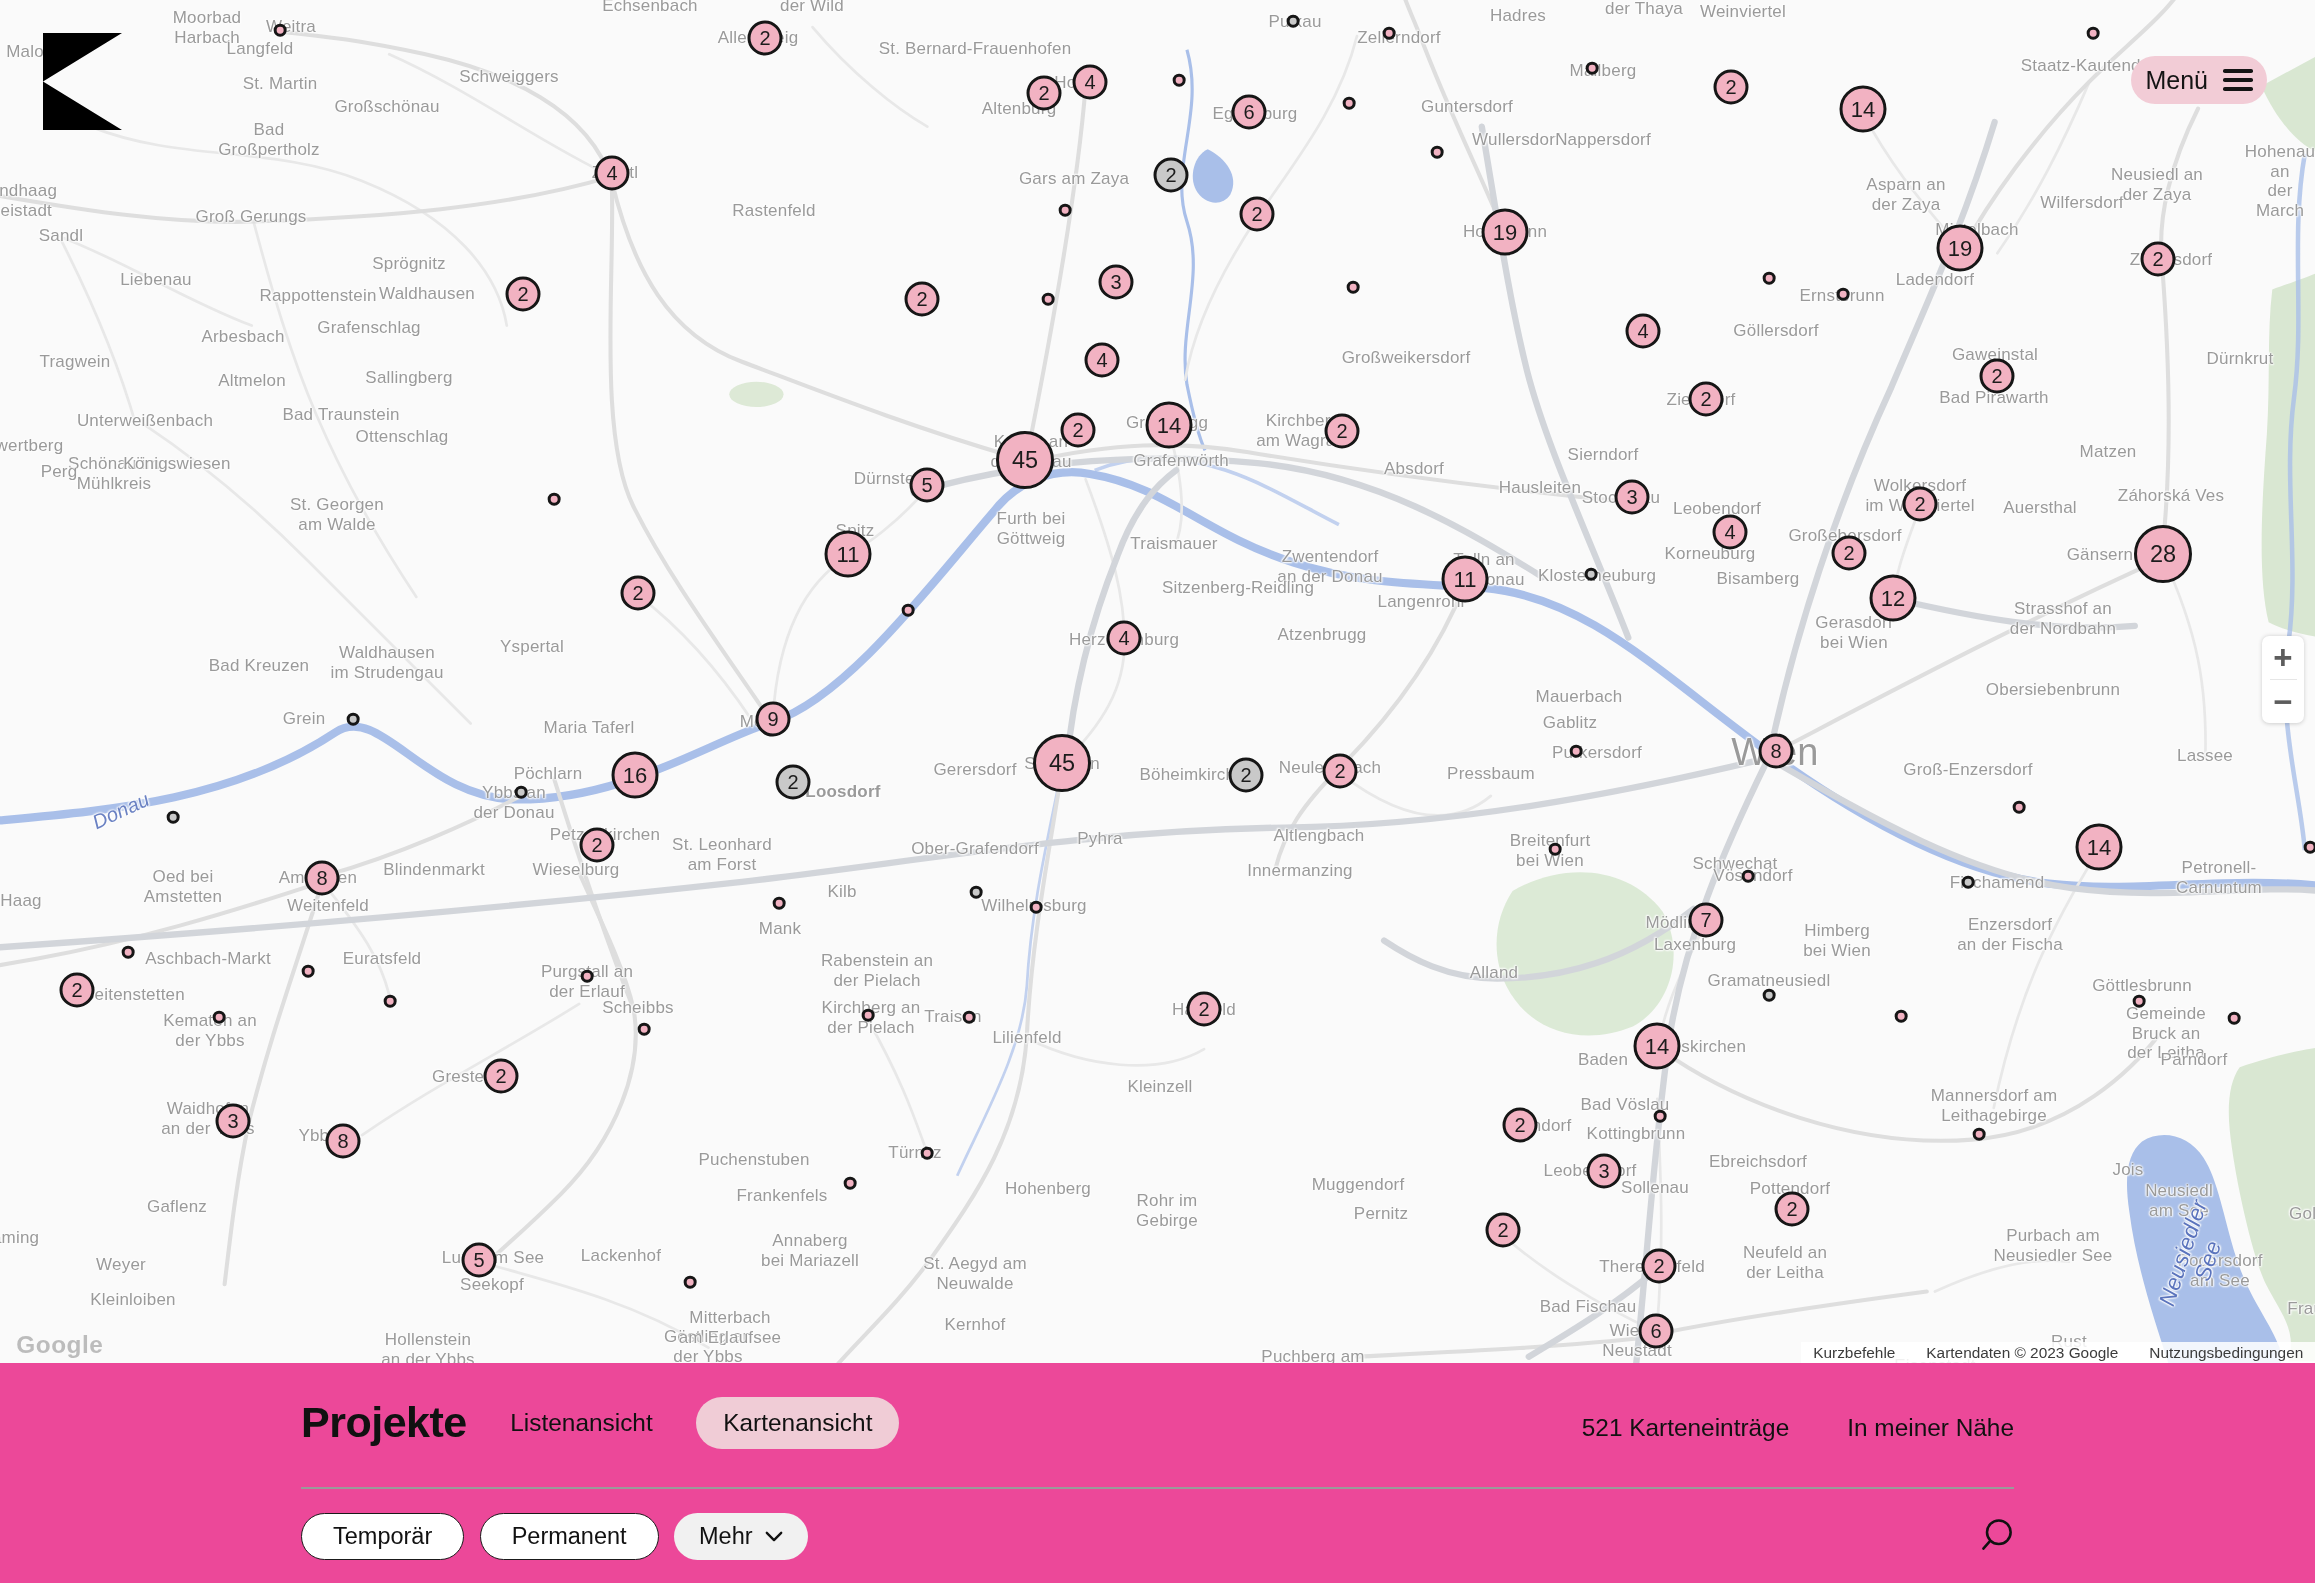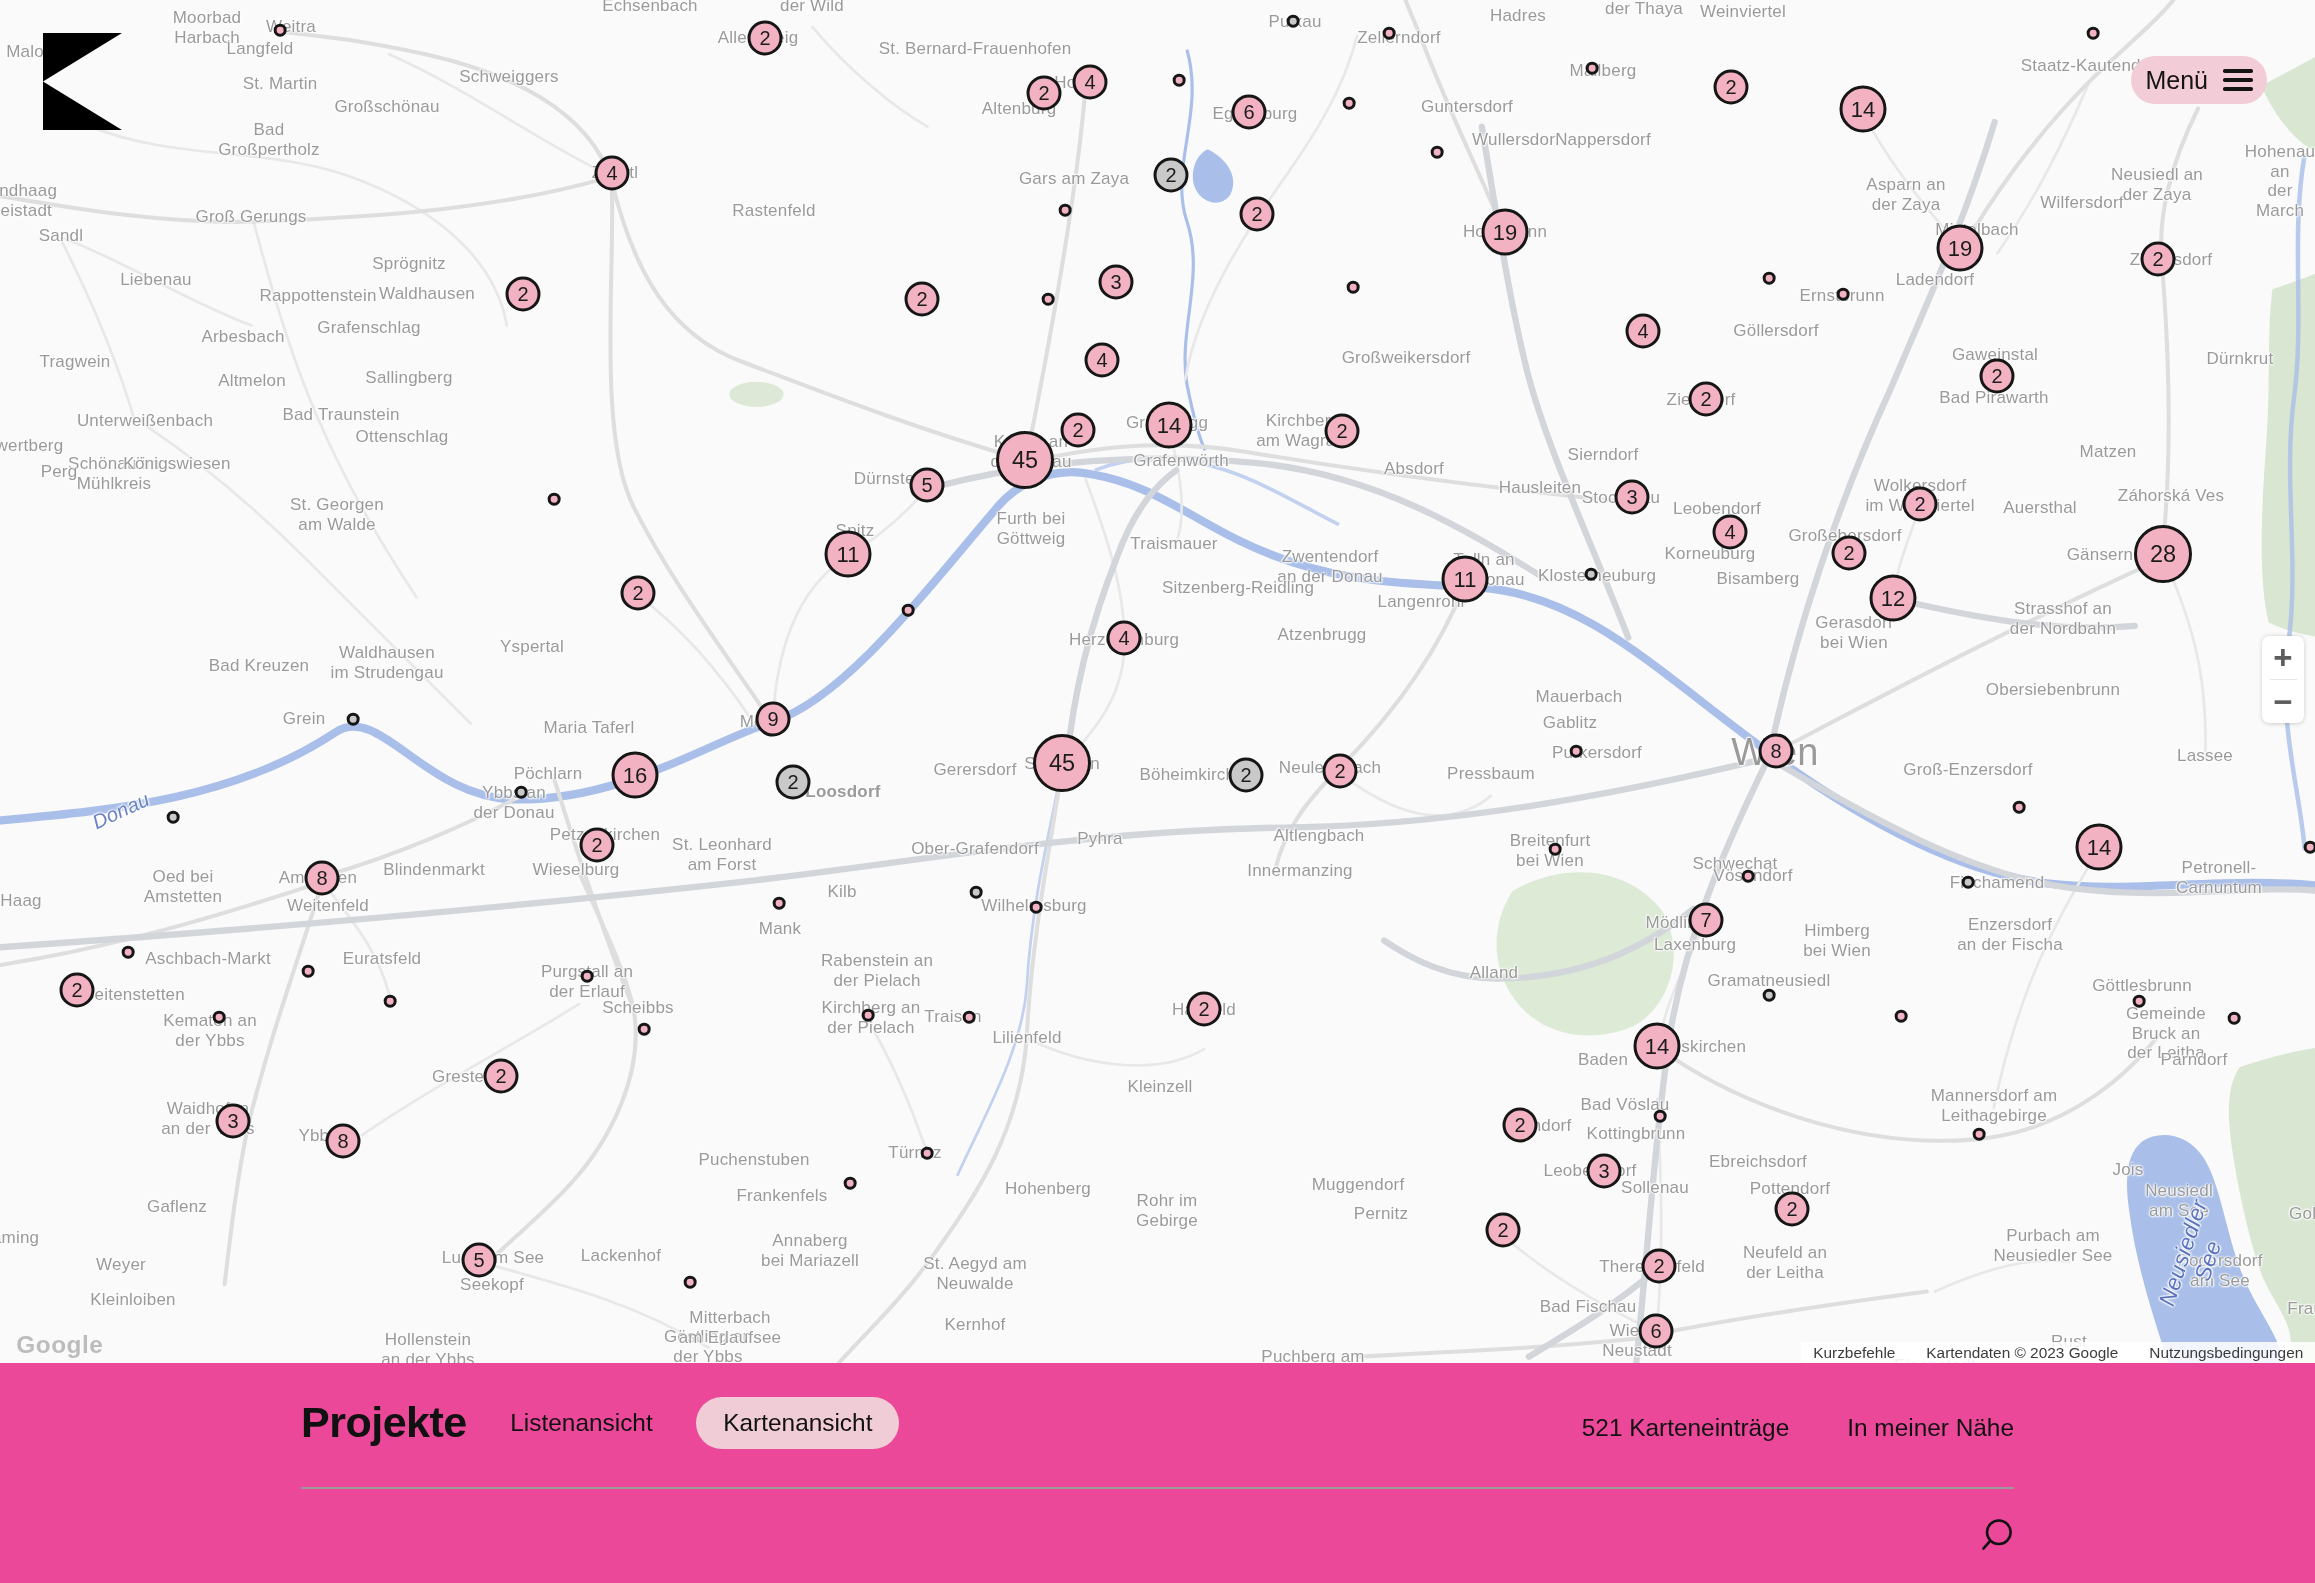--- a/index.html
+++ b/index.html
@@ -521,20 +521,30 @@
     <div class="row1">
       <h1 class="page-title">Projekte</h1>
       <button class="tab">Listenansicht</button>
       <button class="tab active">Kartenansicht</button>
     </div>
     <div class="row1r">
       <span class="lnk" style="cursor:default;">521 Karteneinträge</span>
       <button class="lnk">In meiner Nähe</button>
     </div>
     <div class="divider"></div>
+    <div class="row2">
+      <button class="chip">Temporär</button>
+      <button class="chip">Permanent</button>
+      <button class="chip soft">
+        <span>Mehr</span>
+        <svg width="18" height="11.8" viewBox="0 0 20 13">
+          <path d="M2 2 L10 10 L18 2" fill="none" stroke="#111" stroke-width="2.6" stroke-linecap="round" stroke-linejoin="round"></path>
+        </svg>
+      </button>
+    </div>
     <button class="searchbtn">
       <svg width="40" height="40" viewBox="0 0 44 44">
         <circle cx="24" cy="19" r="13" fill="none" stroke="#111" stroke-width="2.8"></circle>
         <line x1="14" y1="29" x2="7" y2="37" stroke="#111" stroke-width="2.8" stroke-linecap="round"></line>
       </svg>
     </button>
   </div>
 
 </div>
 

